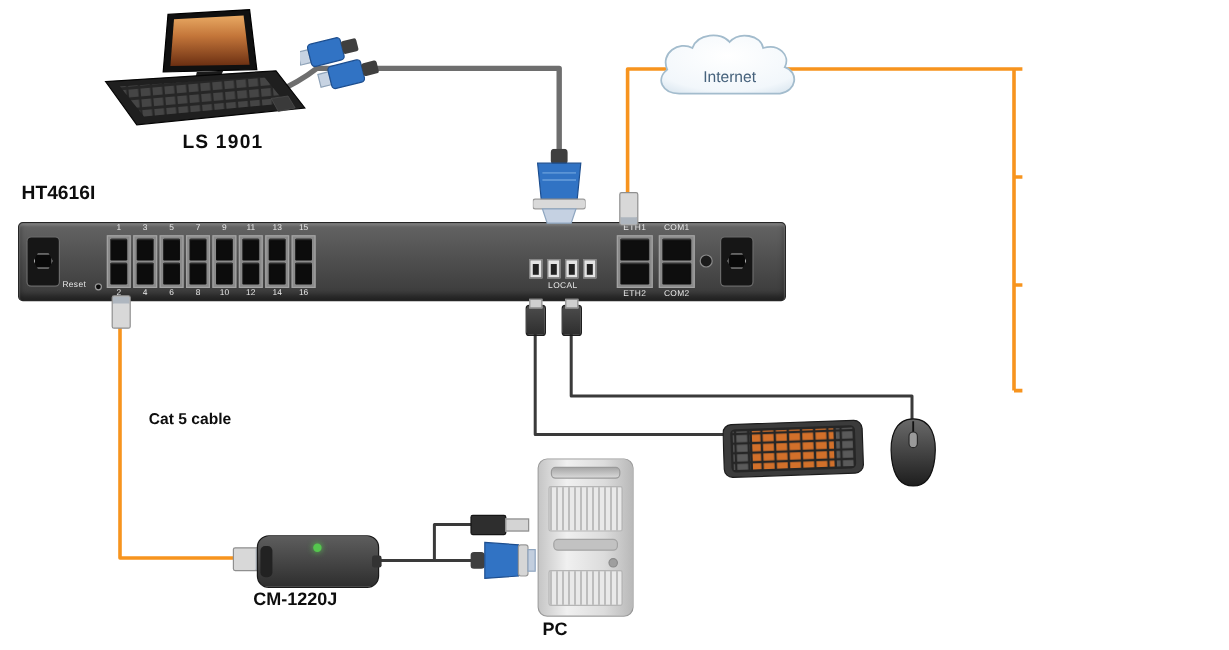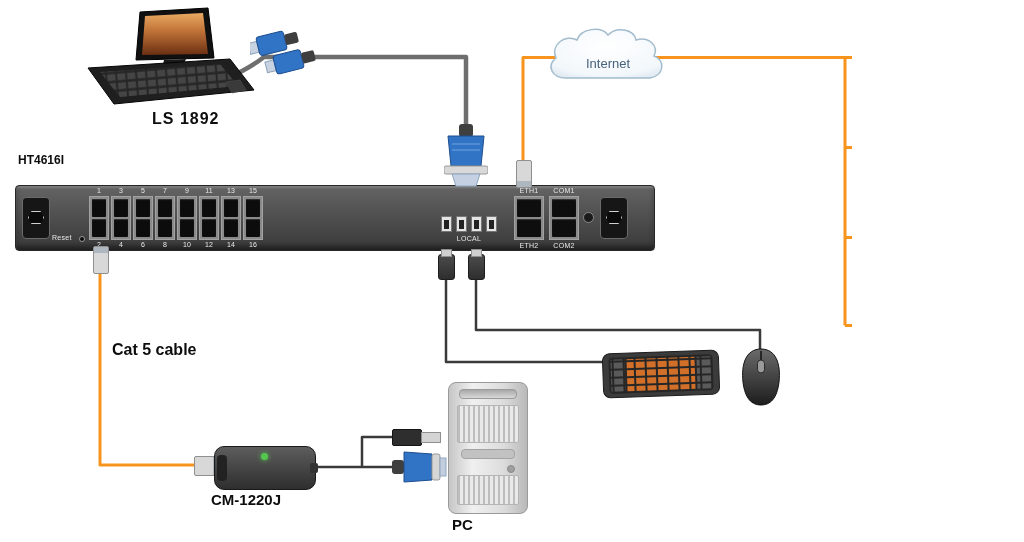--- a/index.html
+++ b/index.html
@@ -11,22 +11,22 @@
   
   #cable-layer{position:absolute;left:0;top:0;}
   .w-o{fill:none;stroke:var(--cable-orange,#F7941E);stroke-width:3;stroke-linejoin:round;}
   .w-g{fill:none;stroke:#6e6e6e;stroke-width:4.5;stroke-linejoin:round;}
   .w-d{fill:none;stroke:var(--cable-dark,#3a3a3a);stroke-width:2.5;stroke-linejoin:round;}
   .f-blue{fill:var(--vga-blue,#3173c4);stroke:#1d4e8f;stroke-width:1;}
 
   
   .t-label{position:absolute;color:#0d0d0d;font-weight:700;}
   #lbl-console{left:152px;top:110px;font-size:16px;letter-spacing:1px;}
-  #lbl-model{left:18px;top:153px;font-size:12px;}
-  #lbl-cat5{left:112px;top:341px;font-size:16px;text-align:center;}
+  #lbl-model{left:18px;top:153px;font-size:16px;}
+  #lbl-cat5{left:124px;top:341px;font-size:13px;text-align:center;}
   #lbl-dongle{left:211px;top:491px;font-size:15px;}
   #lbl-pc{left:452px;top:516px;font-size:15px;}
 
   
   #kvm{position:absolute;left:15px;top:185px;width:640px;height:66px;border-radius:4px;
        background:linear-gradient(180deg,#646464,var(--switch-body,#4c4c4c) 55%,#393939);
        border:1px solid #262626;box-sizing:border-box;
        box-shadow:inset 0 2px 2px rgba(255,255,255,.18), inset 0 -4px 5px rgba(0,0,0,.45);}
   .inlet{position:absolute;top:11px;width:26px;height:40px;background:#161616;border:1px solid #6b6b6b;
          border-radius:4px;}
@@ -390,19 +390,19 @@
         <polygon points="35,7 91,12.5 88,50 28,42" fill="url(#lapblue)"></polygon>
         <path d="M35,30 C55,14 75,14 88,24 L88,30 C72,20 54,22 35,38 Z" fill="rgba(255,255,255,0.35)"></path>
         <polygon points="12,48 92,56 84,82 0,70" fill="#e3e3e3" stroke="#b5b5b5"></polygon>
         <polygon points="20,52 84,59 78,74 12,66" fill="#c9cdd2"></polygon>
         <polygon points="0,70 84,82 84,86 0,74" fill="#bfbfbf"></polygon>
       </svg>
       <div class="plug"></div>
     </div>
     </div>
 
-  <div class="t-label" id="lbl-console">LS 1892</div>
+  <div class="t-label" id="lbl-console">LS 1901</div>
   <div class="t-label" id="lbl-model">HT4616I</div>
   <div class="t-label" id="lbl-cat5">Cat 5 cable</div>
   <div class="t-label" id="lbl-dongle">CM-1220J</div>
   <div class="t-label" id="lbl-pc">PC</div>
 
 </div>
 
 </body></html>

